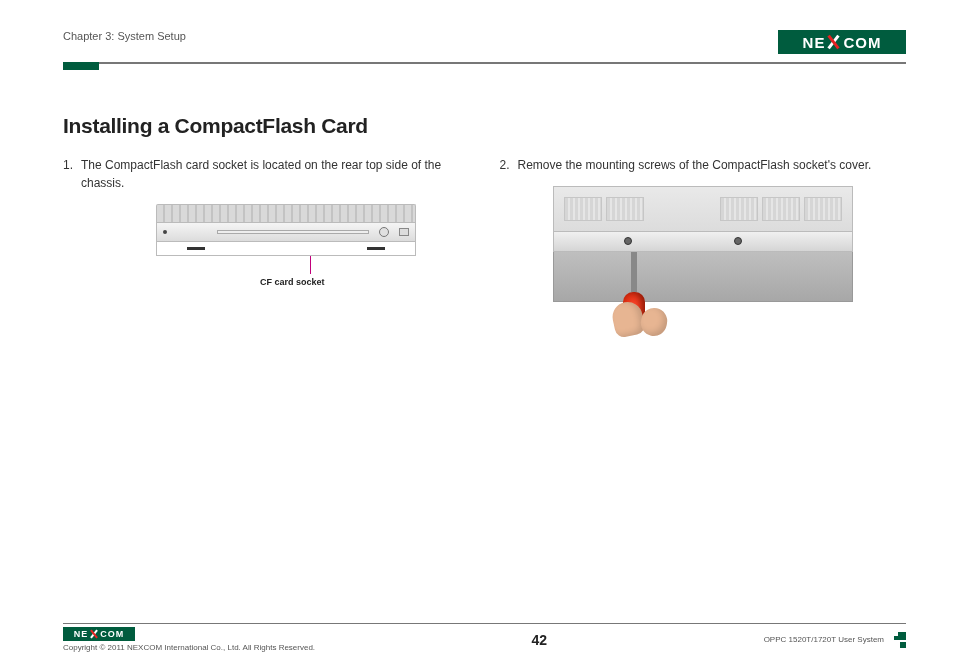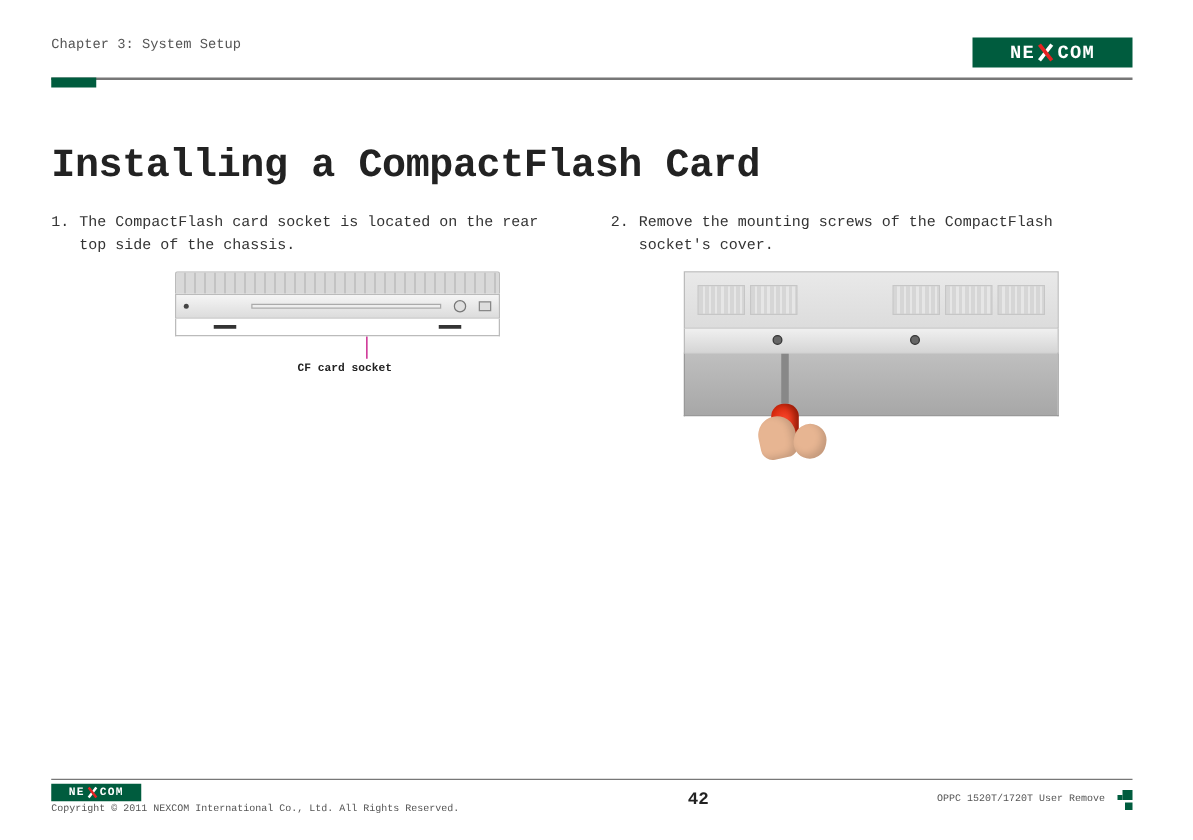--- a/index.html
+++ b/index.html
@@ -7,24 +7,23 @@
     width: 954px;
     height: 672px;
     background: #fff;
     font-family: Arial, Helvetica, sans-serif;
     color: #333;
     position: relative;
   }
   .page {
     width: 100%;
     height: 100%;
-    padding: 30px 48px 20px 41px;
+    padding: 30px 48px 20px 63px;
     display: flex;
     flex-direction: column;
-    font-family: Liberation Mono, monospace;
   }
 
   
   .header {
     display: flex;
     justify-content: space-between;
     align-items: flex-start;
     height: 28px;
   }
   .chapter-title {
@@ -81,21 +80,21 @@
     width: 36px;
     background: #005C3E;
   }
 
   
   .content {
     flex: 1;
     padding-top: 50px;
   }
   .main-heading {
-    font-size: 32px;
+    font-size: 21px;
     font-weight: bold;
     color: #222;
     margin-bottom: 18px;
     letter-spacing: -0.3px;
   }
   .columns {
     display: flex;
     gap: 30px;
   }
   .col {
@@ -363,21 +362,21 @@
           <div class="small-logo-text">
             <span>NE</span>
             <span class="mini-x"></span>
             <span>COM</span>
           </div>
         </div>
         <div>Copyright © 2011 NEXCOM International Co., Ltd. All Rights Reserved.</div>
       </div>
       <div class="page-num">42</div>
       <div class="footer-right">
-        <span>OPPC 1520T/1720T User Remove</span>
+        <span>OPPC 1520T/1720T User System</span>
         <div class="footer-deco">
           <span class="d1"></span>
             <span class="d2"></span>
             <span class="d3"></span>
         </div>
       </div>
     </div>
   </div>
 
 </div>

